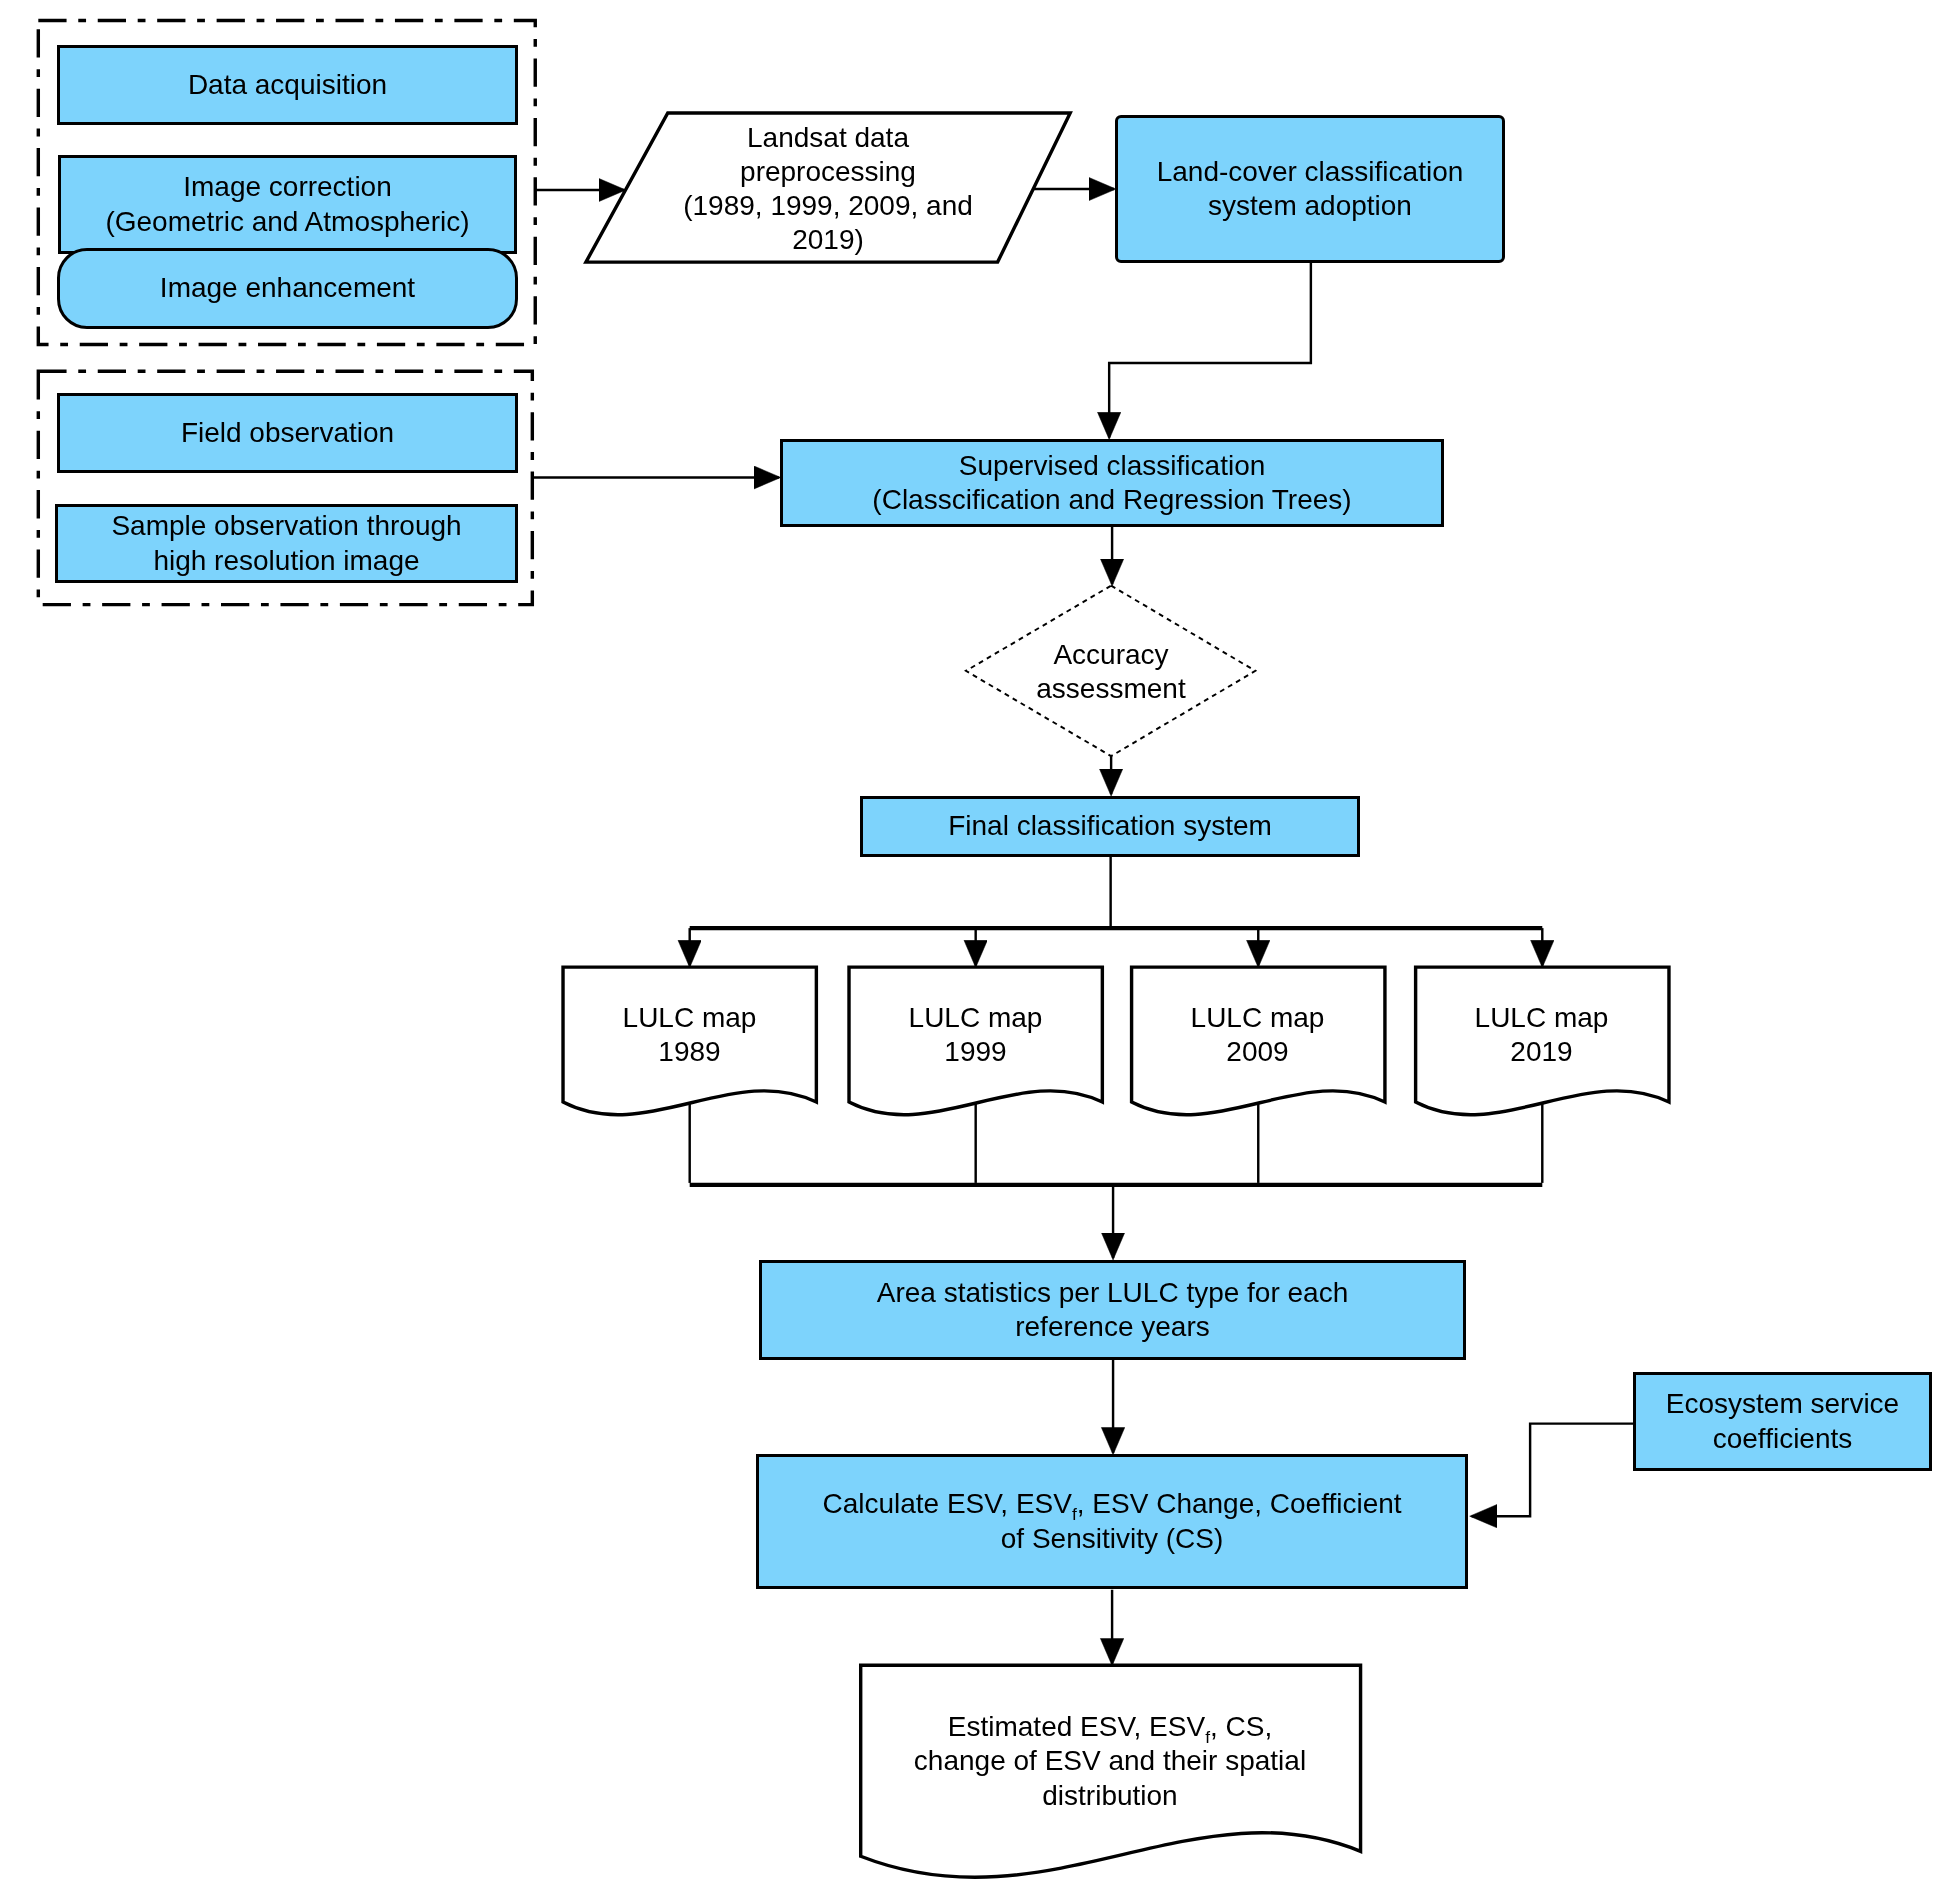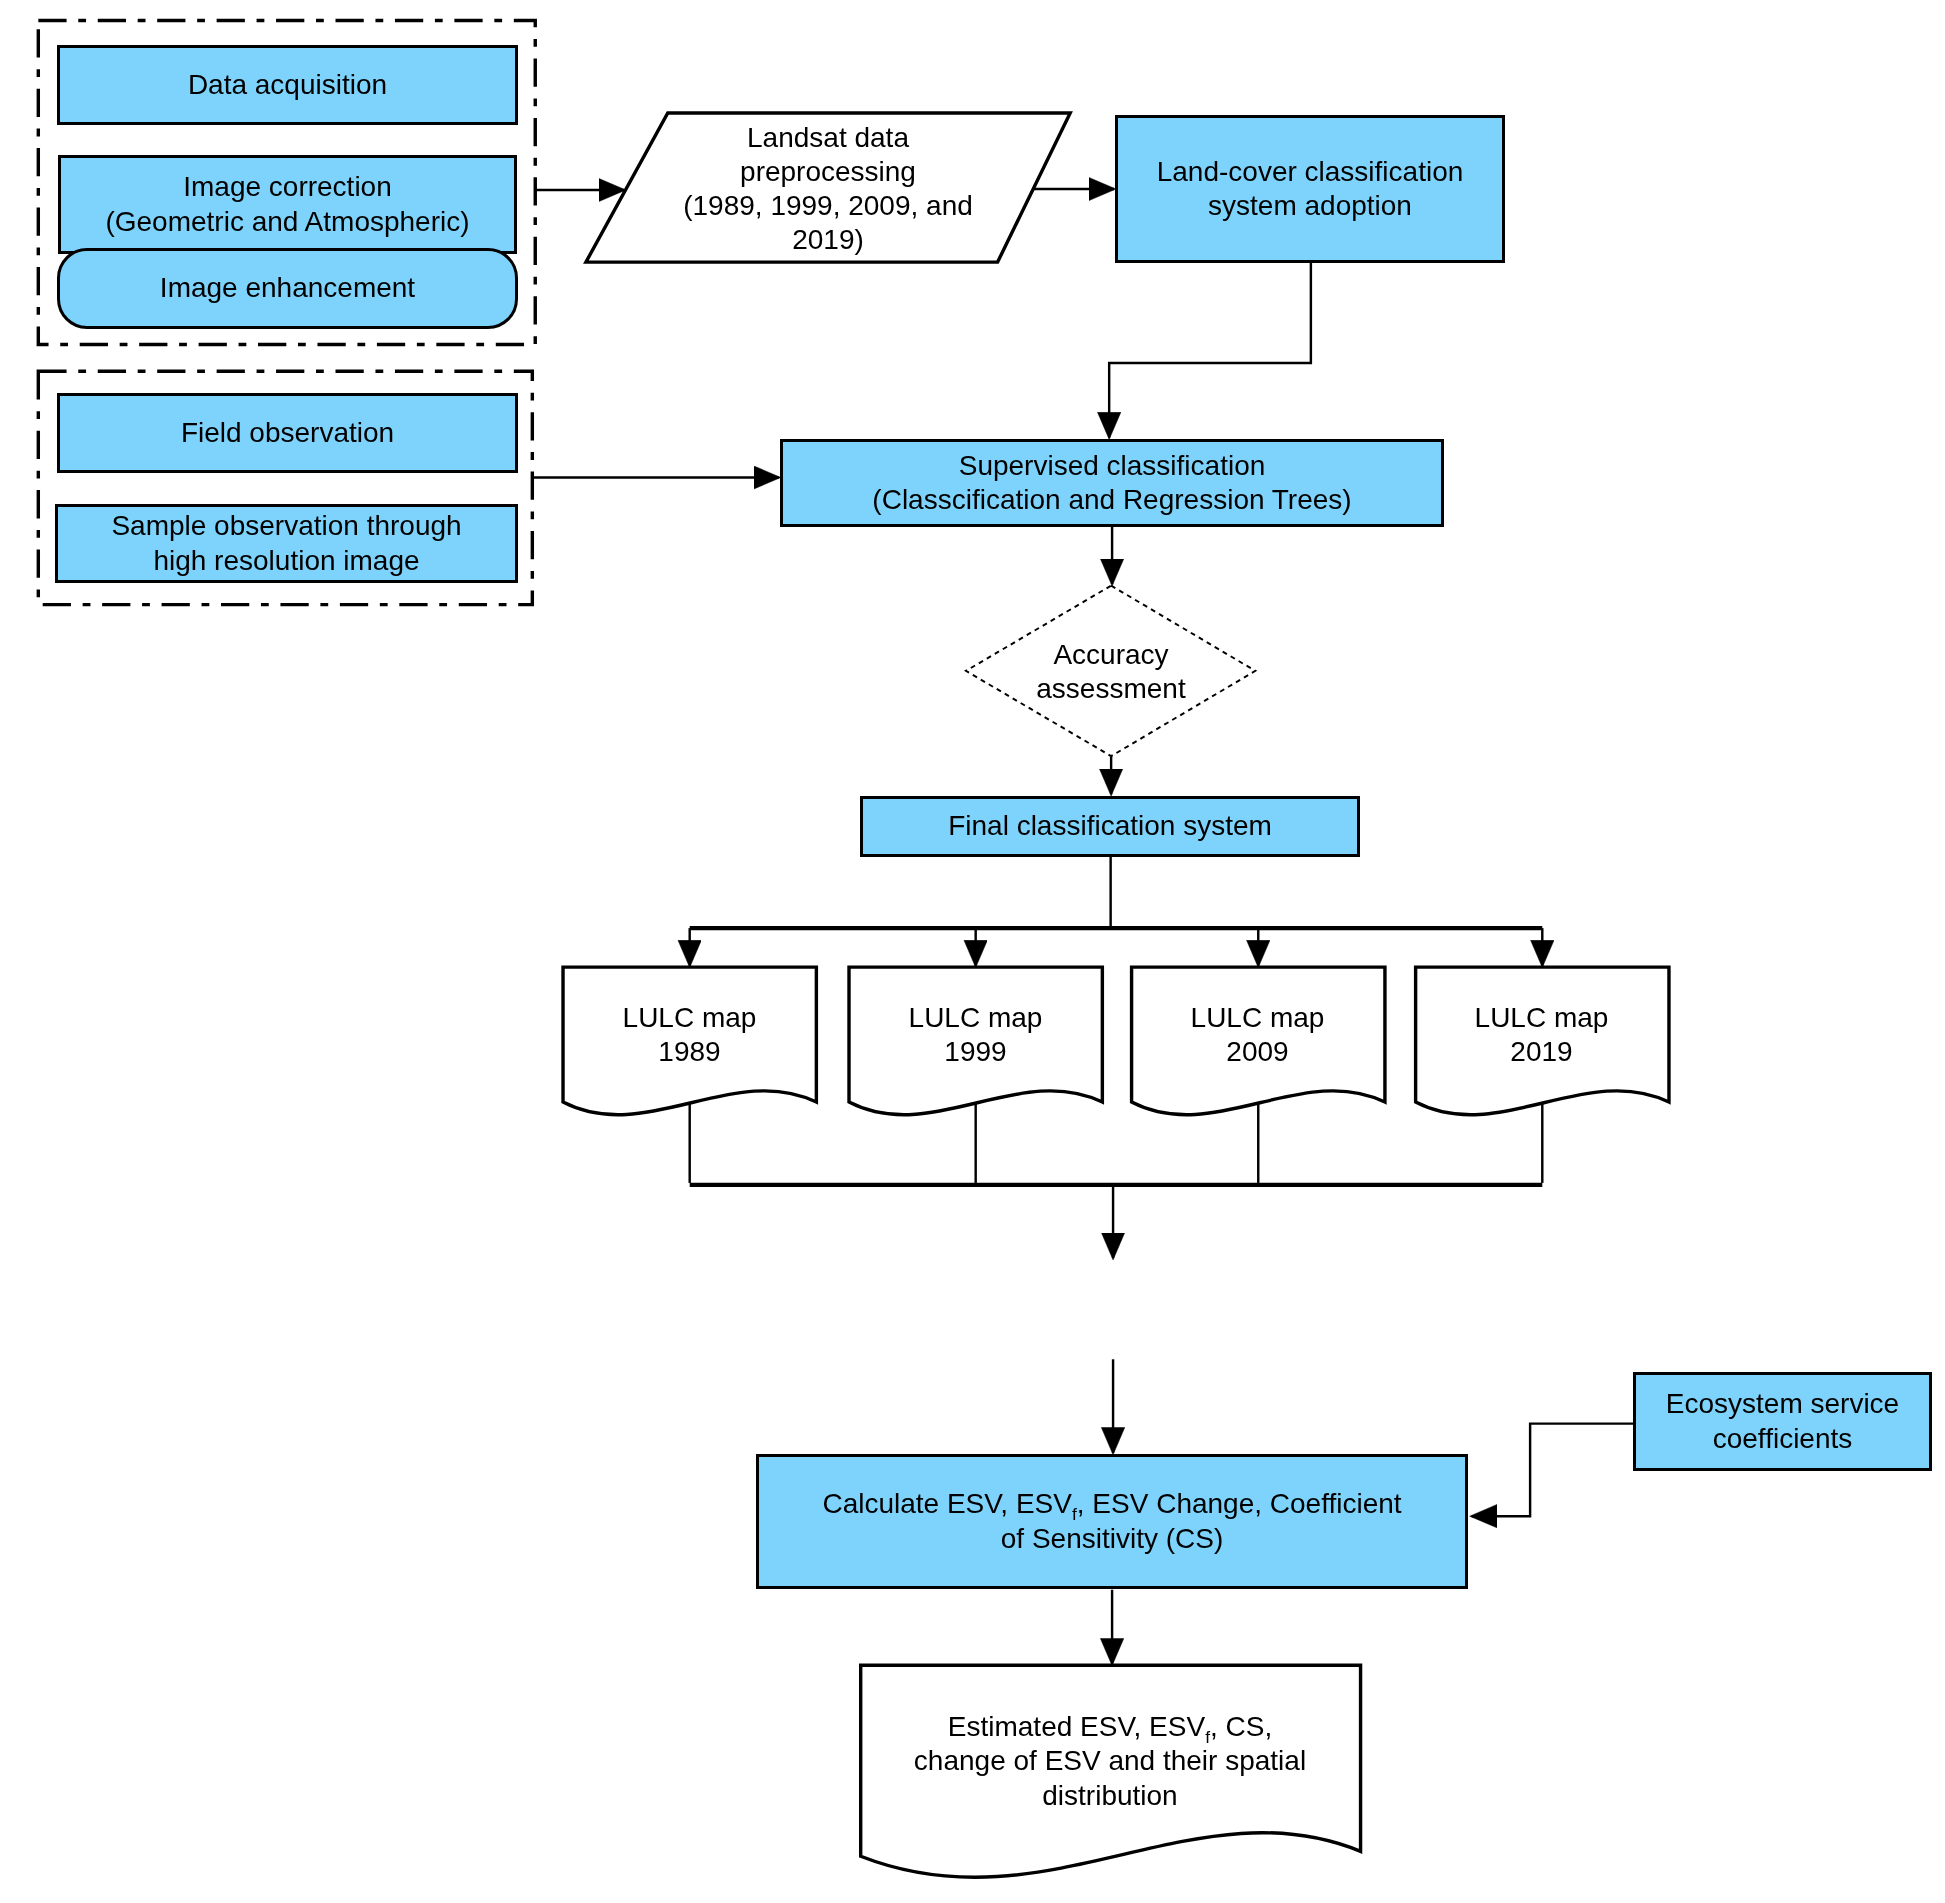--- a/index.html
+++ b/index.html
@@ -104,28 +104,30 @@
   <div class="box" style="left:58px; top:155px; width:459px; height:99px;text-align:center;">Image correction
 (Geometric and Atmospheric)</div>
 
   <div class="box" style="left:57px; top:248px; width:461px; height:81px;border-radius:30px;">Image enhancement</div>
 
   <div class="box" style="left:57px; top:393px; width:461px; height:80px;">Field observation</div>
 
   <div class="box" style="left:55px; top:504px; width:463px; height:79px;">Sample observation through
 high resolution image</div>
 
-  <div class="box" style="left:1115px; top:115px; width:390px; height:148px;">Land-cover classification
+  <div class="box" style="left:1115px; top:115px; width:390px; height:148px;border-radius:6px;">Land-cover classification
 system adoption</div>
 
   <div class="box" style="left:780px; top:439px; width:664px; height:88px;">Supervised classification
 (Classcification and Regression Trees)</div>
 
   <div class="box" style="left:860px; top:796px; width:500px; height:61px;">Final classification system</div>
 
+  <div class="box" style="left:759px; top:1260px; width:707px; height:100px;">Area statistics per LULC type for each
+reference years</div>
 
   <div class="box" style="left:1633px; top:1372px; width:299px; height:99px;">Ecosystem service
 coefficients</div>
 
   <div class="box" style="left:756px; top:1454px; width:712px; height:135px;">
     <span><span>Calculate ESV, ESV</span><sub>f</sub><span>, ESV Change, Coefficient
 of Sensitivity (CS)</span></span>
   </div>
 
   <div class="shape-label" style="left:633px; top:117px; width:390px; height:144px;">Landsat data

